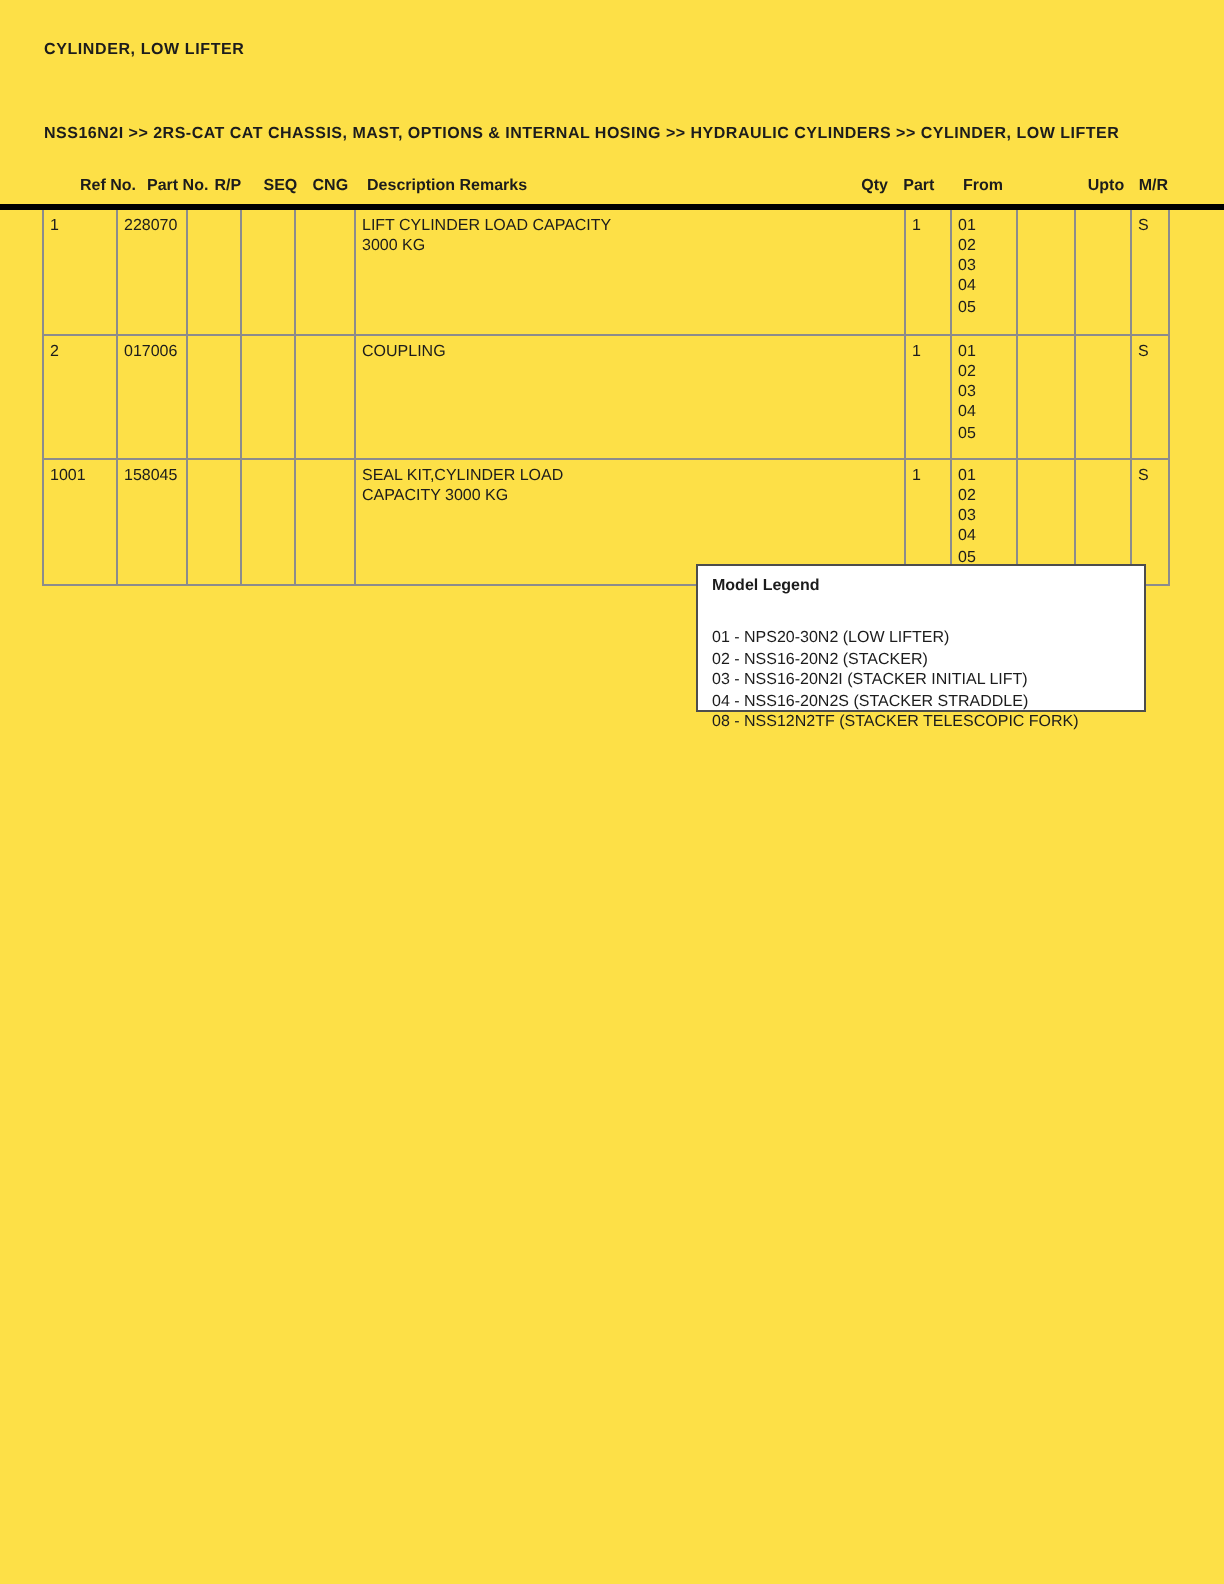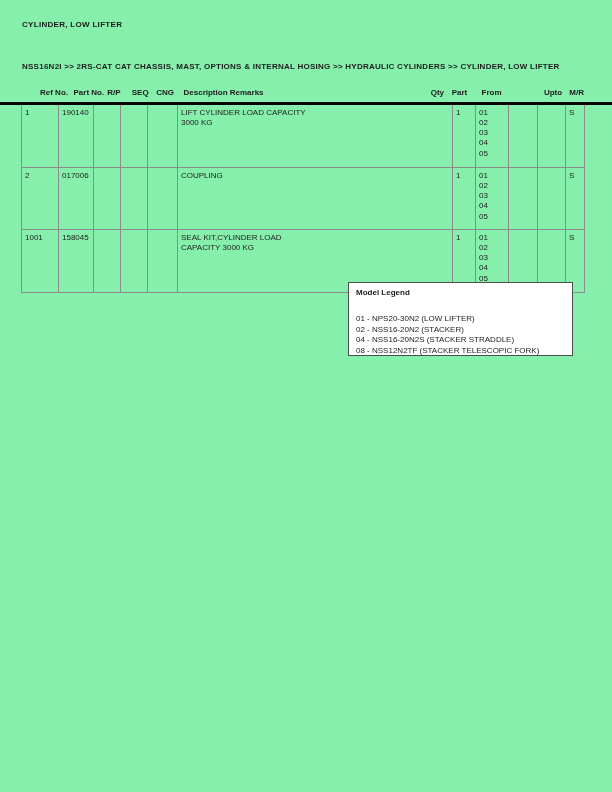--- a/index.html
+++ b/index.html
@@ -1,20 +1,20 @@
 <!DOCTYPE html>
 <html><head>
 <meta charset="utf-8">
 <style>
   html, body { margin: 0; padding: 0; background: #ffffff; }
   .page {
     position: relative;
     width: 612px;
     height: 792px;
-    background: #86efac;
+    background: #fde047;
     font-family: "Liberation Sans", sans-serif;
     color: #1c1c1c;
     overflow: hidden;
   }
   .title {
     position: absolute;
     left: 22px;
     top: 20px;
     font-size: 8px;
     font-weight: bold;
@@ -144,21 +144,21 @@
         <col style="width:275px">
       <col style="width:23px">
         <col style="width:33px">
         <col style="width:29px">
       <col style="width:28px">
         <col style="width:19px">
     </colgroup>
     <tbody>
       <tr class="r0">
         <td>1</td>
-        <td>190140</td>
+        <td>228070</td>
         <td></td>
         <td></td>
         <td></td>
         <td>LIFT CYLINDER LOAD CAPACITY
 3000 KG</td>
         <td>1</td>
         <td>01
 02
 03
 04
@@ -202,17 +202,18 @@
         <td></td>
         <td>S</td>
       </tr>
     </tbody>
   </table>
 
   <div class="legend">
     <div class="legend-title">Model Legend</div>
     <div class="legend-item">01 - NPS20-30N2 (LOW LIFTER)</div>
     <div class="legend-item">02 - NSS16-20N2 (STACKER)</div>
+    <div class="legend-item">03 - NSS16-20N2I (STACKER INITIAL LIFT)</div>
     <div class="legend-item">04 - NSS16-20N2S (STACKER STRADDLE)</div>
     <div class="legend-item">08 - NSS12N2TF (STACKER TELESCOPIC FORK)</div>
   </div>
 
 </div>
 
 </body></html>

